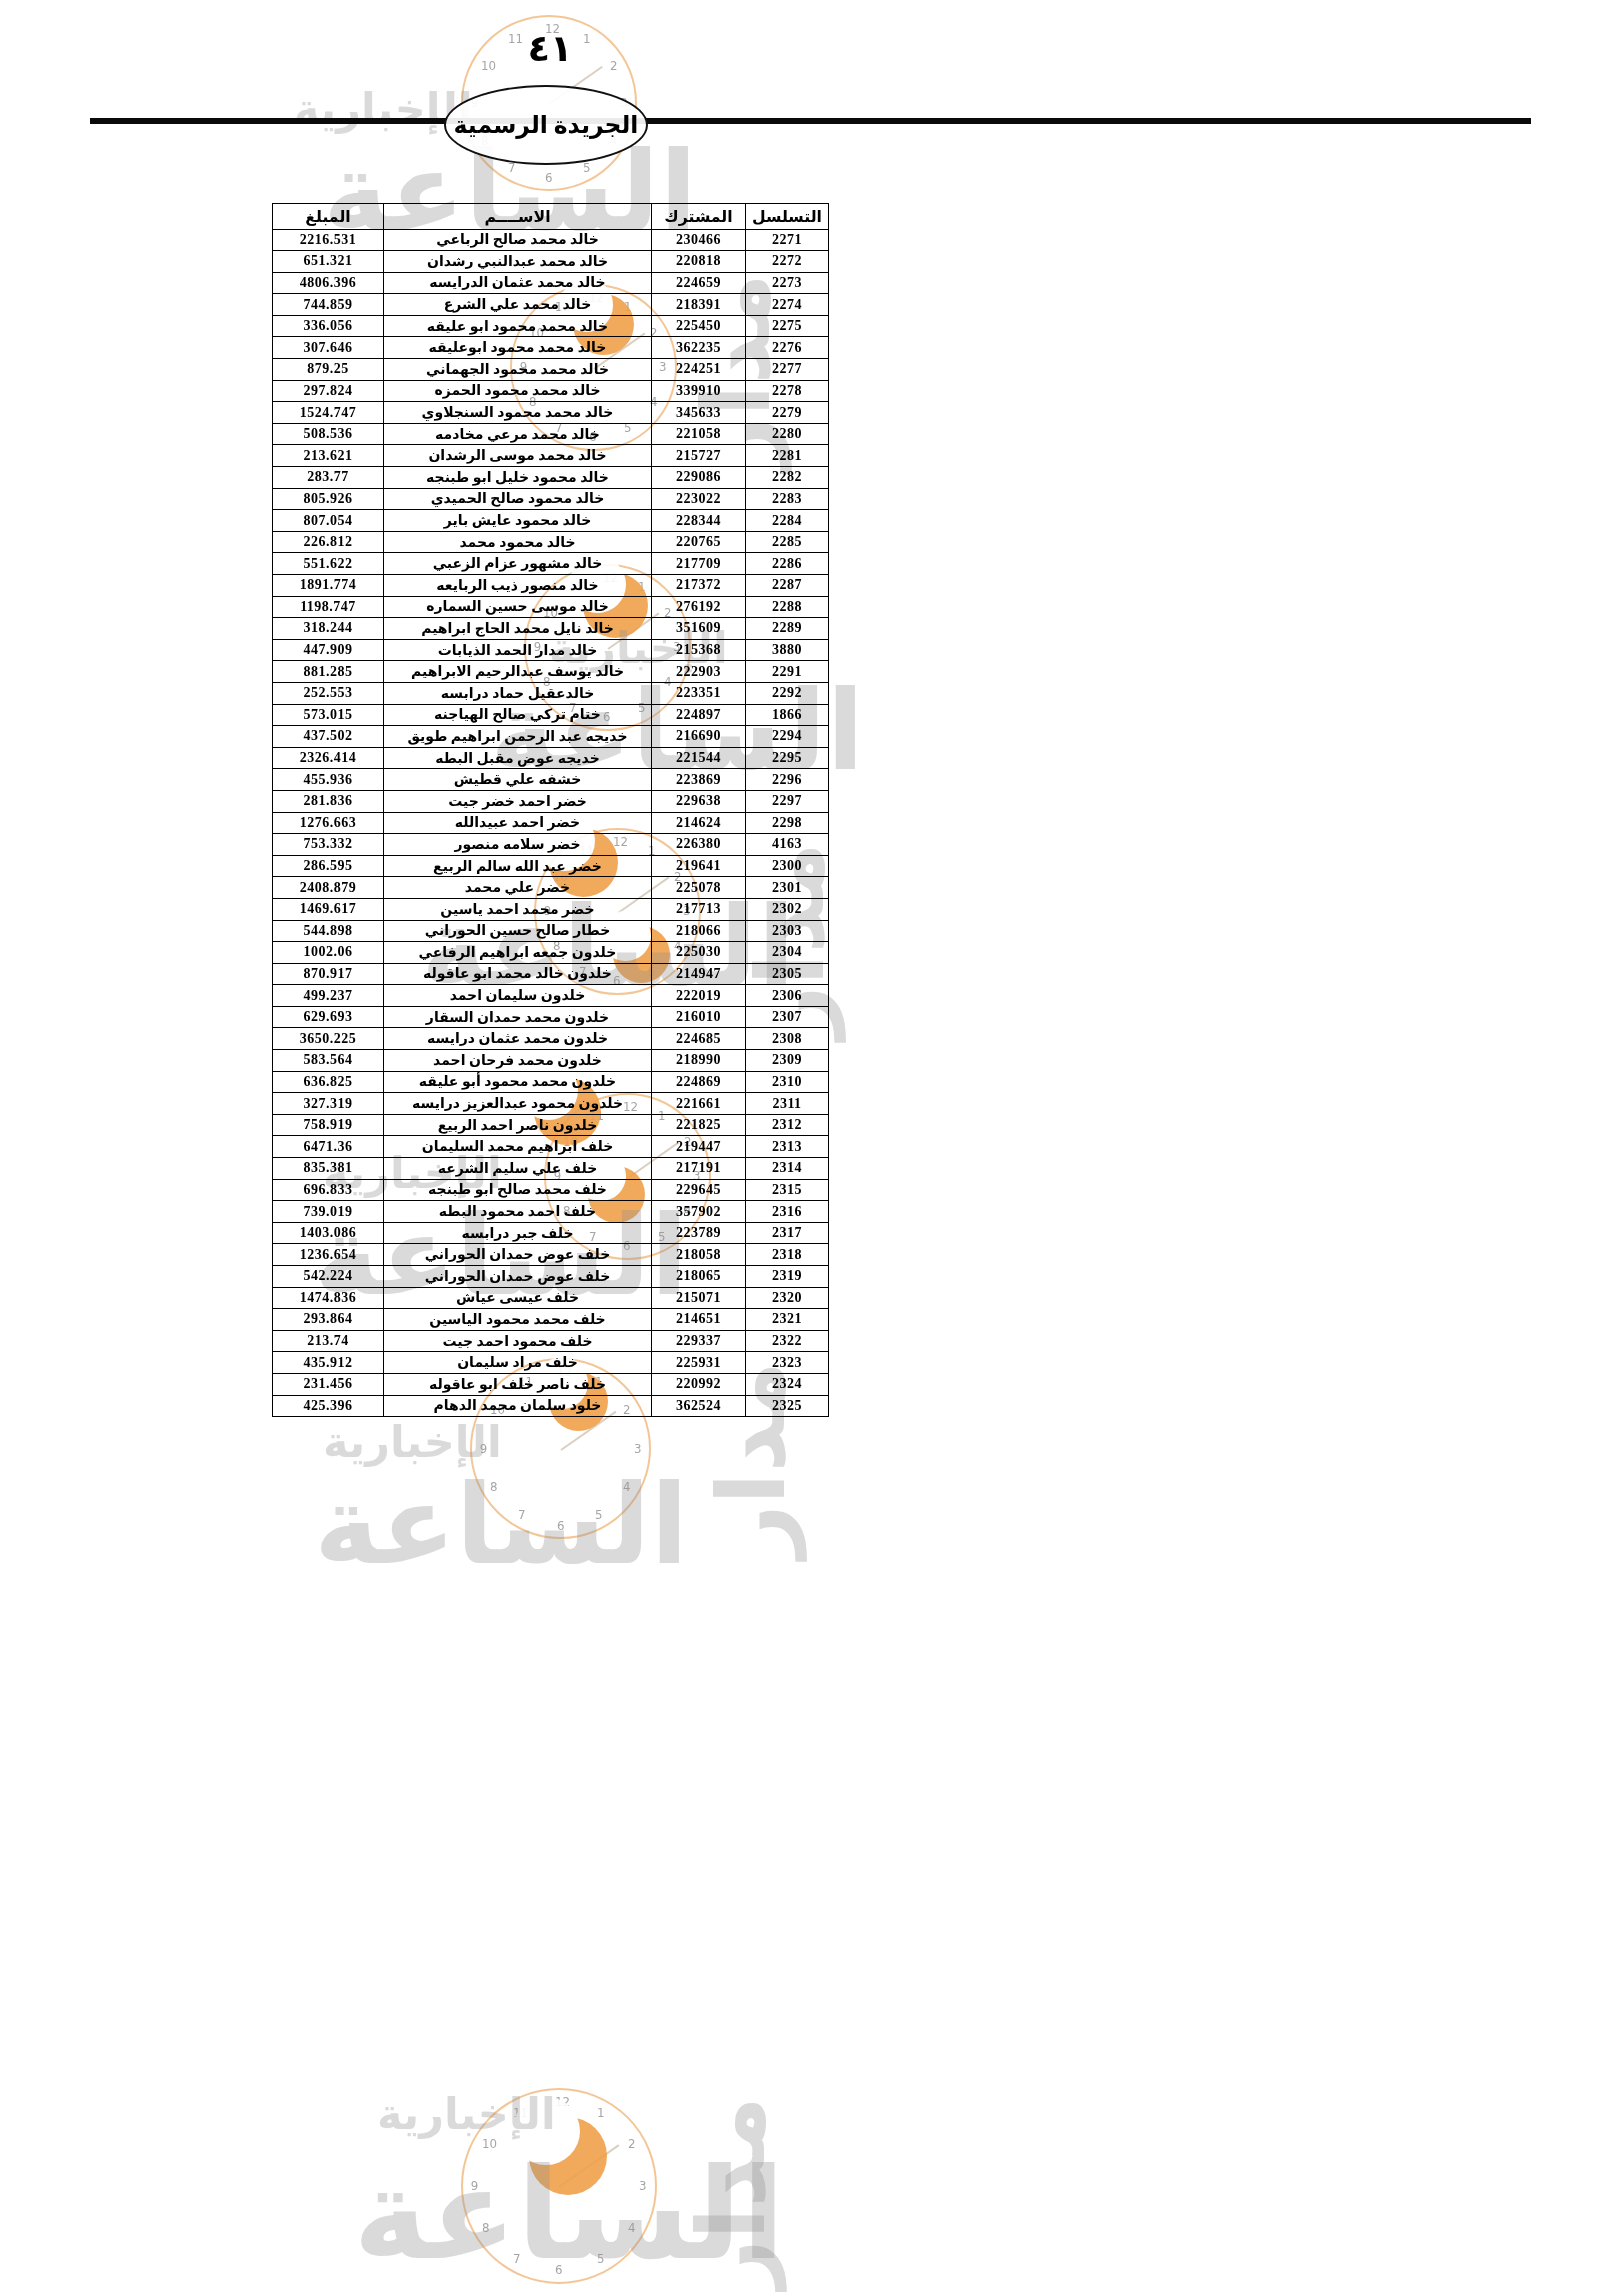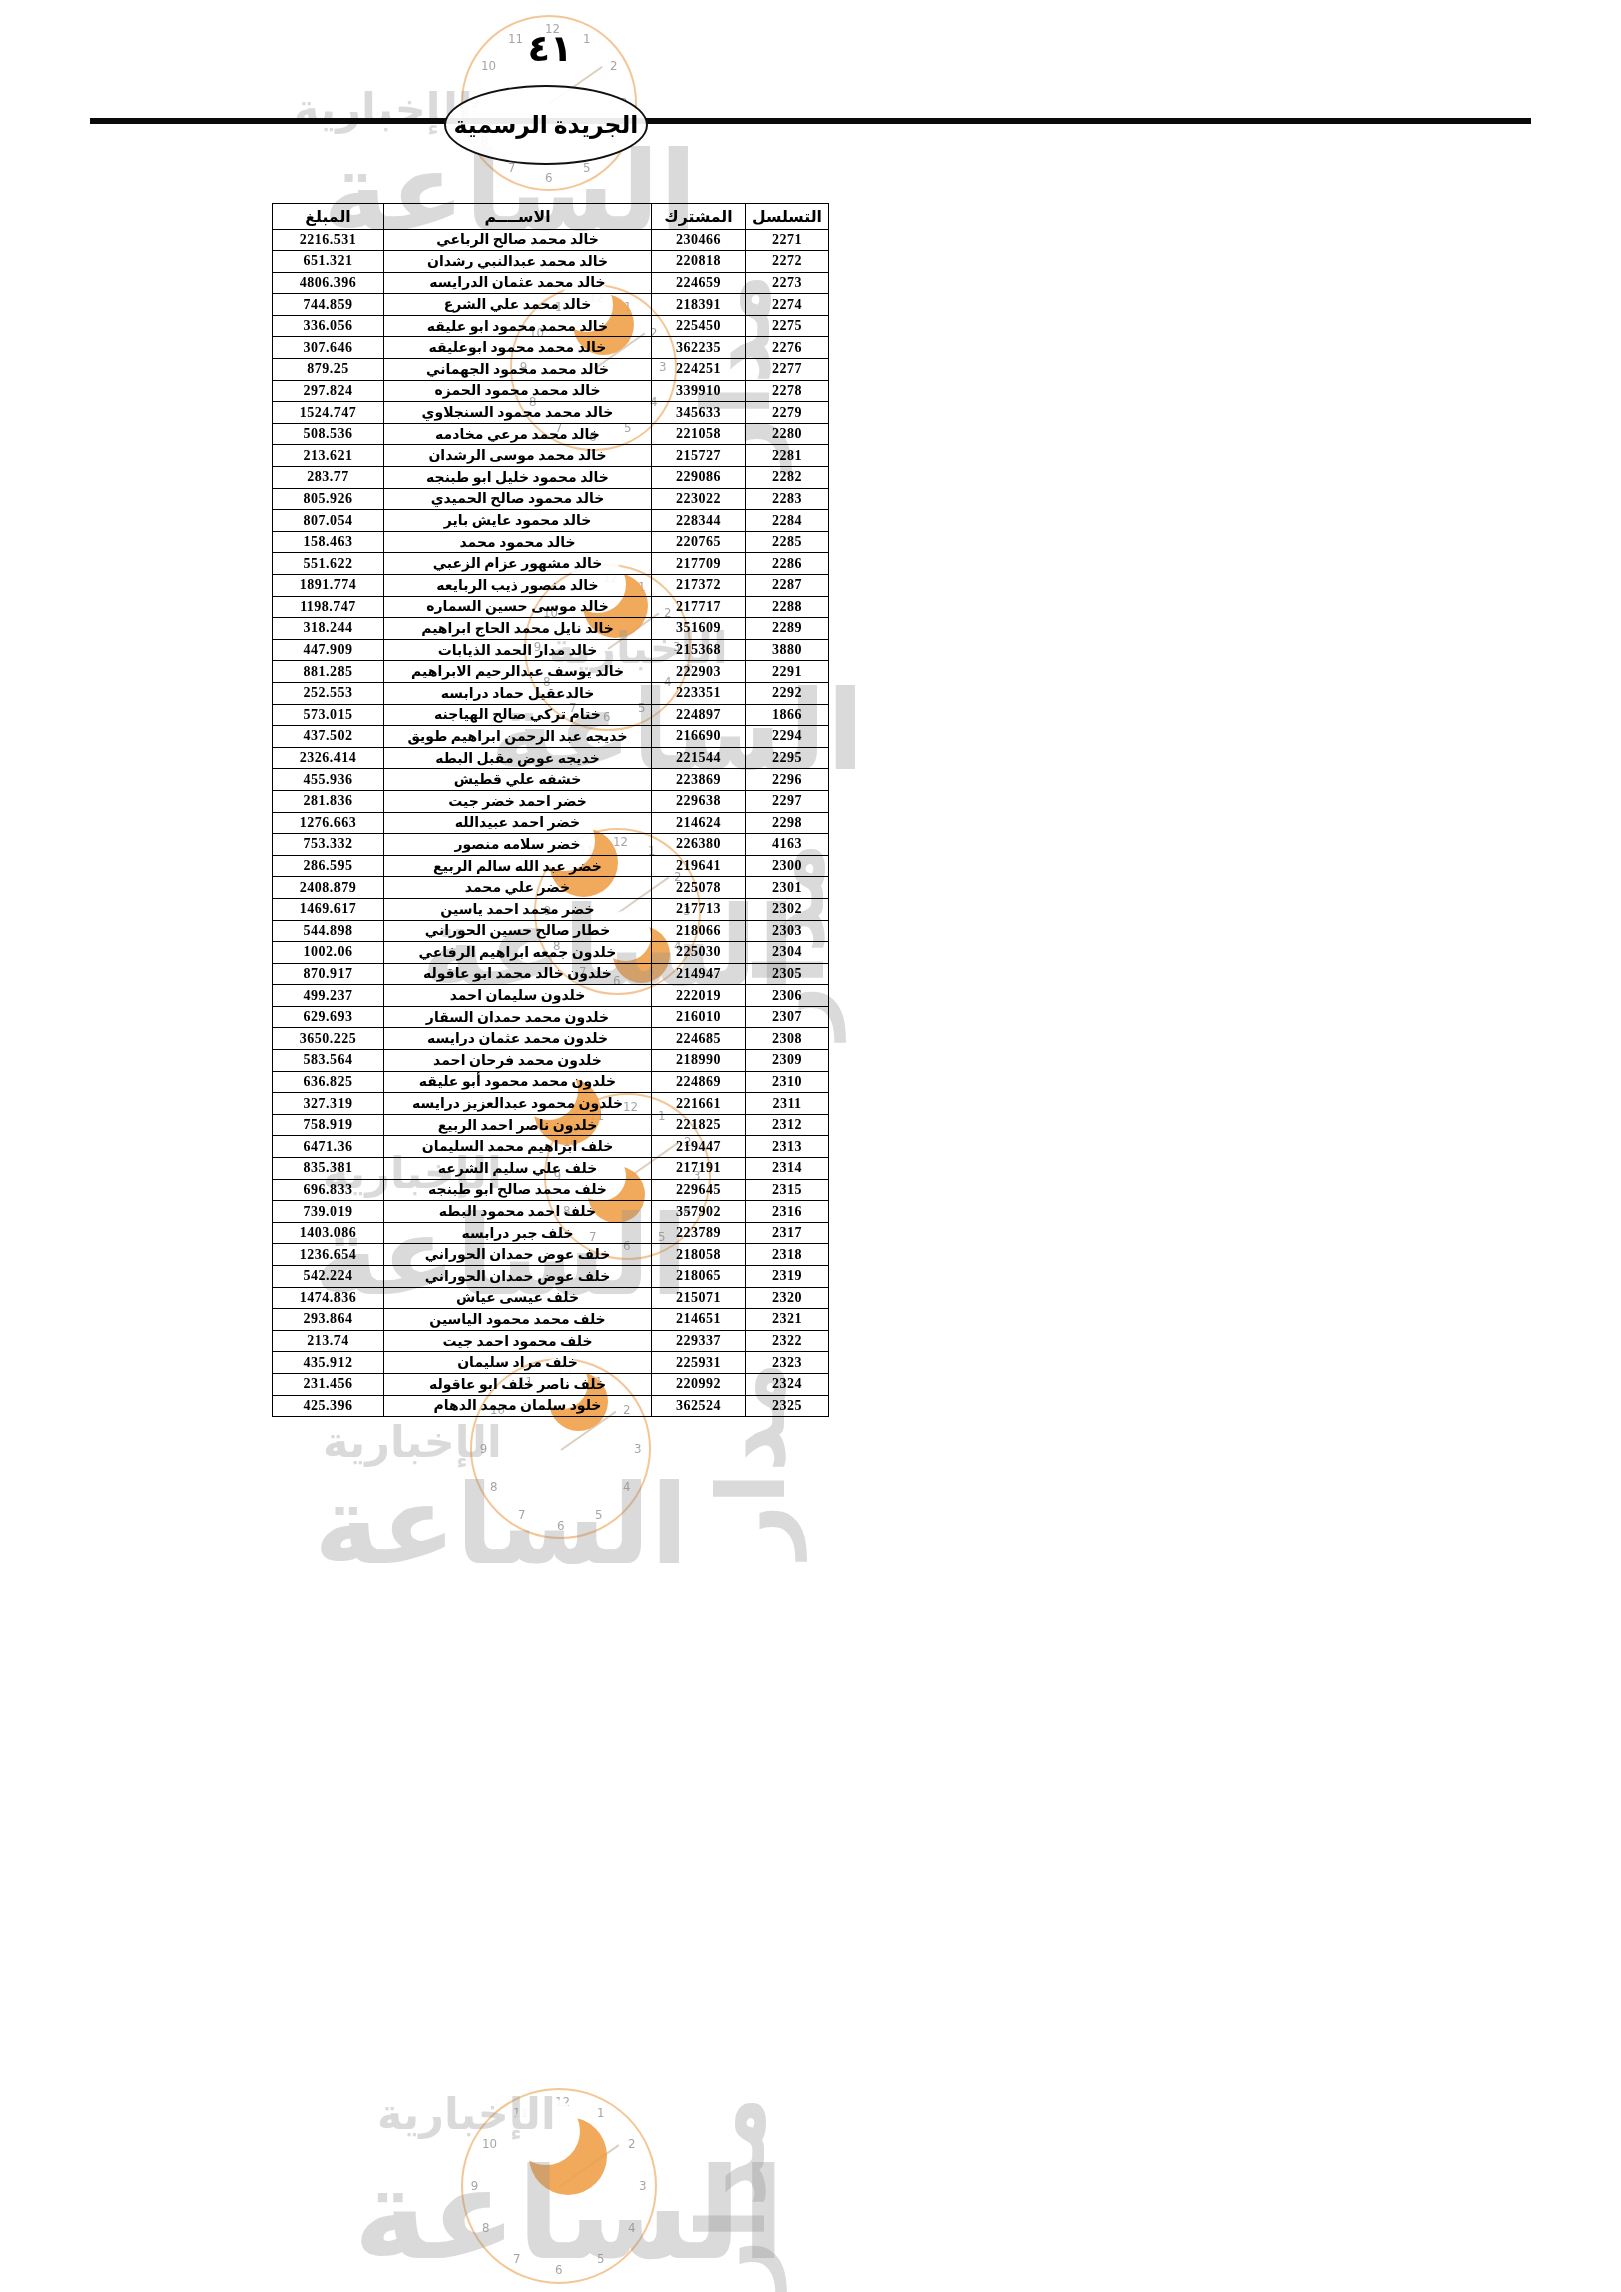--- a/index.html
+++ b/index.html
@@ -328,40 +328,40 @@
         <td class="num">2284</td>
         <td class="num">228344</td>
         <td class="name">خالد محمود عايش باير</td>
         <td class="num">807.054</td>
       </tr>
 
       <tr>
         <td class="num">2285</td>
         <td class="num">220765</td>
         <td class="name">خالد محمود محمد</td>
-        <td class="num">158.463</td>
+        <td class="num">226.812</td>
       </tr>
 
       <tr>
         <td class="num">2286</td>
         <td class="num">217709</td>
         <td class="name">خالد مشهور عزام الزعبي</td>
         <td class="num">551.622</td>
       </tr>
 
       <tr>
         <td class="num">2287</td>
         <td class="num">217372</td>
         <td class="name">خالد منصور ذيب الربايعه</td>
         <td class="num">1891.774</td>
       </tr>
 
       <tr>
         <td class="num">2288</td>
-        <td class="num">217717</td>
+        <td class="num">276192</td>
         <td class="name">خالد موسى حسين السماره</td>
         <td class="num">1198.747</td>
       </tr>
 
       <tr>
         <td class="num">2289</td>
         <td class="num">351609</td>
         <td class="name">خالد نايل محمد الحاج ابراهيم</td>
         <td class="num">318.244</td>
       </tr>

